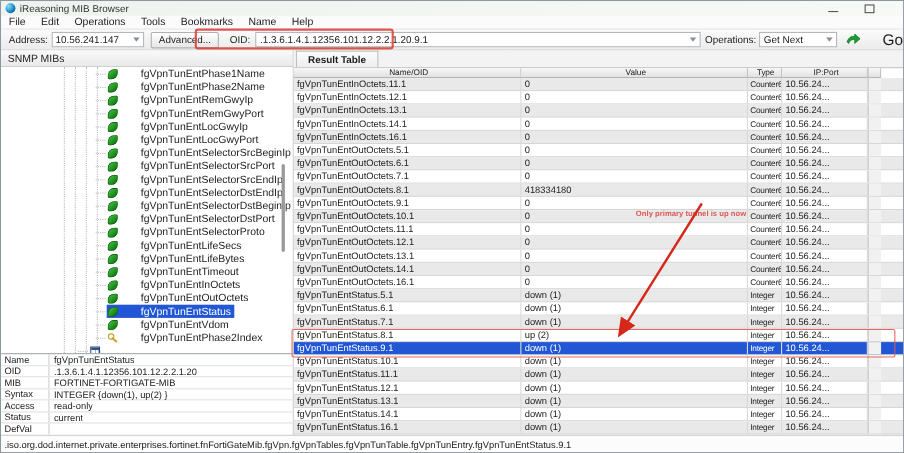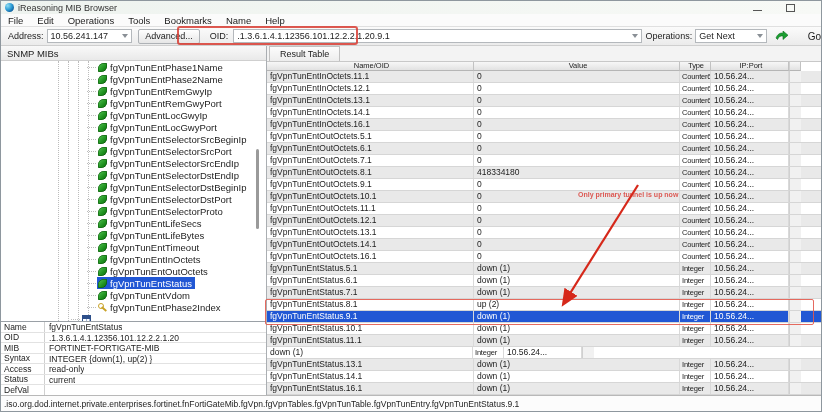--- a/index.html
+++ b/index.html
@@ -28,31 +28,31 @@
   .combo { height:14px; border:1px solid #b4b8bc; background:#fff; display:flex; align-items:center;
     padding:0 3px; font-size:9px; overflow:hidden; }
   .combo .arr { margin-left:auto; width:0; height:0; border-left:3px solid transparent;
     border-right:3px solid transparent; border-top:4px solid #8a9096; flex:0 0 auto; }
   .combo .cv { overflow:hidden; white-space:nowrap; margin-right:3px; }
   .c-address { width:96px; }
   .c-oid { width:462px; margin-left:2px; }
   .c-ops { width:80px; }
   .btn { height:15px; border:1px solid #aeb2b6; border-radius:2px; background:linear-gradient(#ffffff,#e6e6e6);
     font-size:9px; padding:0 6px; margin-left:6px; display:flex; align-items:center; }
-  .go-btn { display:flex; align-items:center; gap:20px; margin-left:8px; font-size:10px; }
+  .go-btn { display:flex; align-items:center; gap:20px; margin-left:8px; font-size:14px; }
   
   .main { display:flex; height:349px; }
   .left { width:266px; border-right:1px solid #aaaeb2; display:flex; flex-direction:column; background:#fff; }
   .panel-hdr { height:15px; background:linear-gradient(#f9f9f9,#e9e9e9); border-bottom:1px solid #cfcfcf;
     font-size:9.5px; display:flex; align-items:center; padding-left:6px; color:#222; }
   
   .tree { position:relative; height:260px; overflow:hidden; background:#fff; }
   .guide { position:absolute; top:0; bottom:0; border-left:1px dotted #bcbcbc; }
   .tree-item { position:relative; height:12px; margin-left:96px; width:max-content;
-    display:flex; align-items:center; gap:3px; font-size:9.5px; padding:0 3px 0 1px; }
+    display:flex; align-items:center; gap:21px; font-size:9.5px; padding:0 3px 0 1px; }
   .tree-item::before { content:""; position:absolute; left:-10px; top:50%; width:9px;
     border-top:1px dotted #bcbcbc; }
   .tree-item.selected { background:var(--selection-blue,#2157d4); color:#fff; }
   .tree-item.partial { margin-left:80px; }
   .tree-icon { width:9px; height:9px; flex:0 0 auto;
     background:linear-gradient(135deg,#55c855 0%, var(--leaf-green,#1d8f1d) 60%, #0b660b 100%);
     border-radius:65% 15% 65% 15%; box-shadow:inset 0 0 0 0.5px #075207; }
   .tree-item.icon-key .tree-icon { background:none; border-radius:0; box-shadow:none; position:relative; }
   .tree-item.icon-key .tree-icon::before { content:""; position:absolute; left:0; top:0; width:4px; height:4px;
     border:1.5px solid #c9a227; border-radius:50%; }
@@ -64,21 +64,21 @@
   .tree-scroll { position:absolute; left:255px; top:88px; width:3px; height:80px; background:#9a9a9a; border-radius:2px; }
   
   .props { height:74px; border-top:1px solid #9aa0a6; background:#fff; overflow:hidden; font-size:8.5px; }
   .prop-row { display:flex; height:10.5px; border-bottom:1px solid #e2e2e2; align-items:flex-start; }
   .prop-label { width:44px; padding-left:3px; border-right:1px solid #d0d0d0; height:100%; display:flex; align-items:center; }
   .prop-value { padding-left:4px; white-space:nowrap; overflow:hidden; }
   
   .right { flex:1; display:flex; flex-direction:column; background:#fff; position:relative; }
   .tabbar { height:16px; background:#f3f3f3; border-bottom:1px solid #c8c8c8; display:flex; align-items:flex-end; }
   .tab { height:15px; margin-left:2px; padding:0 10px; border:1px solid #c0c0c0; border-bottom:none;
-    background:linear-gradient(#fcfcfc,#ededed); font-size:9px; font-weight:normal; display:flex; align-items:center;margin-top:32px; }
+    background:linear-gradient(#fcfcfc,#ededed); font-size:9px; font-weight:bold; display:flex; align-items:center;margin-top:32px; }
   .grid-hdr { display:flex; height:9px; font-size:7.5px; }
   .grid-hdr > div { background:linear-gradient(#f7f7f7,#e2e2e2); border-right:1px solid #c2c2c2;
     border-bottom:1px solid #b5b5b5; text-align:center; line-height:8px; overflow:hidden; }
   .grid-body { flex:1; overflow:hidden; }
   .grid-row { display:flex; height:12px; font-size:8.5px; line-height:11px; border-bottom:1px solid #d6d6d6; background:#fff; }
   .grid-row.odd { background:#e9e9e9; }
   .grid-row.selected { background:var(--selection-blue,#2157d4); color:#fff; }
   .cell { overflow:hidden; white-space:nowrap; border-right:1px solid #d9d9d9; height:100%; }
   .col-name { width:207px; padding-left:3px; }
   .col-value { width:206px; padding-left:3px; }
@@ -505,20 +505,21 @@
 
           <div class="grid-row odd">
             <span class="cell col-name">fgVpnTunEntStatus.11.1</span>
             <span class="cell col-value">down (1)</span>
             <span class="cell col-type">Integer</span>
             <span class="cell col-ip">10.56.24...</span>
             <span class="cell col-sb"></span>
           </div>
 
           <div class="grid-row">
+            <span class="cell col-name">fgVpnTunEntStatus.12.1</span>
             <span class="cell col-value">down (1)</span>
             <span class="cell col-type">Integer</span>
             <span class="cell col-ip">10.56.24...</span>
             <span class="cell col-sb"></span>
           </div>
 
           <div class="grid-row odd">
             <span class="cell col-name">fgVpnTunEntStatus.13.1</span>
             <span class="cell col-value">down (1)</span>
             <span class="cell col-type">Integer</span>

